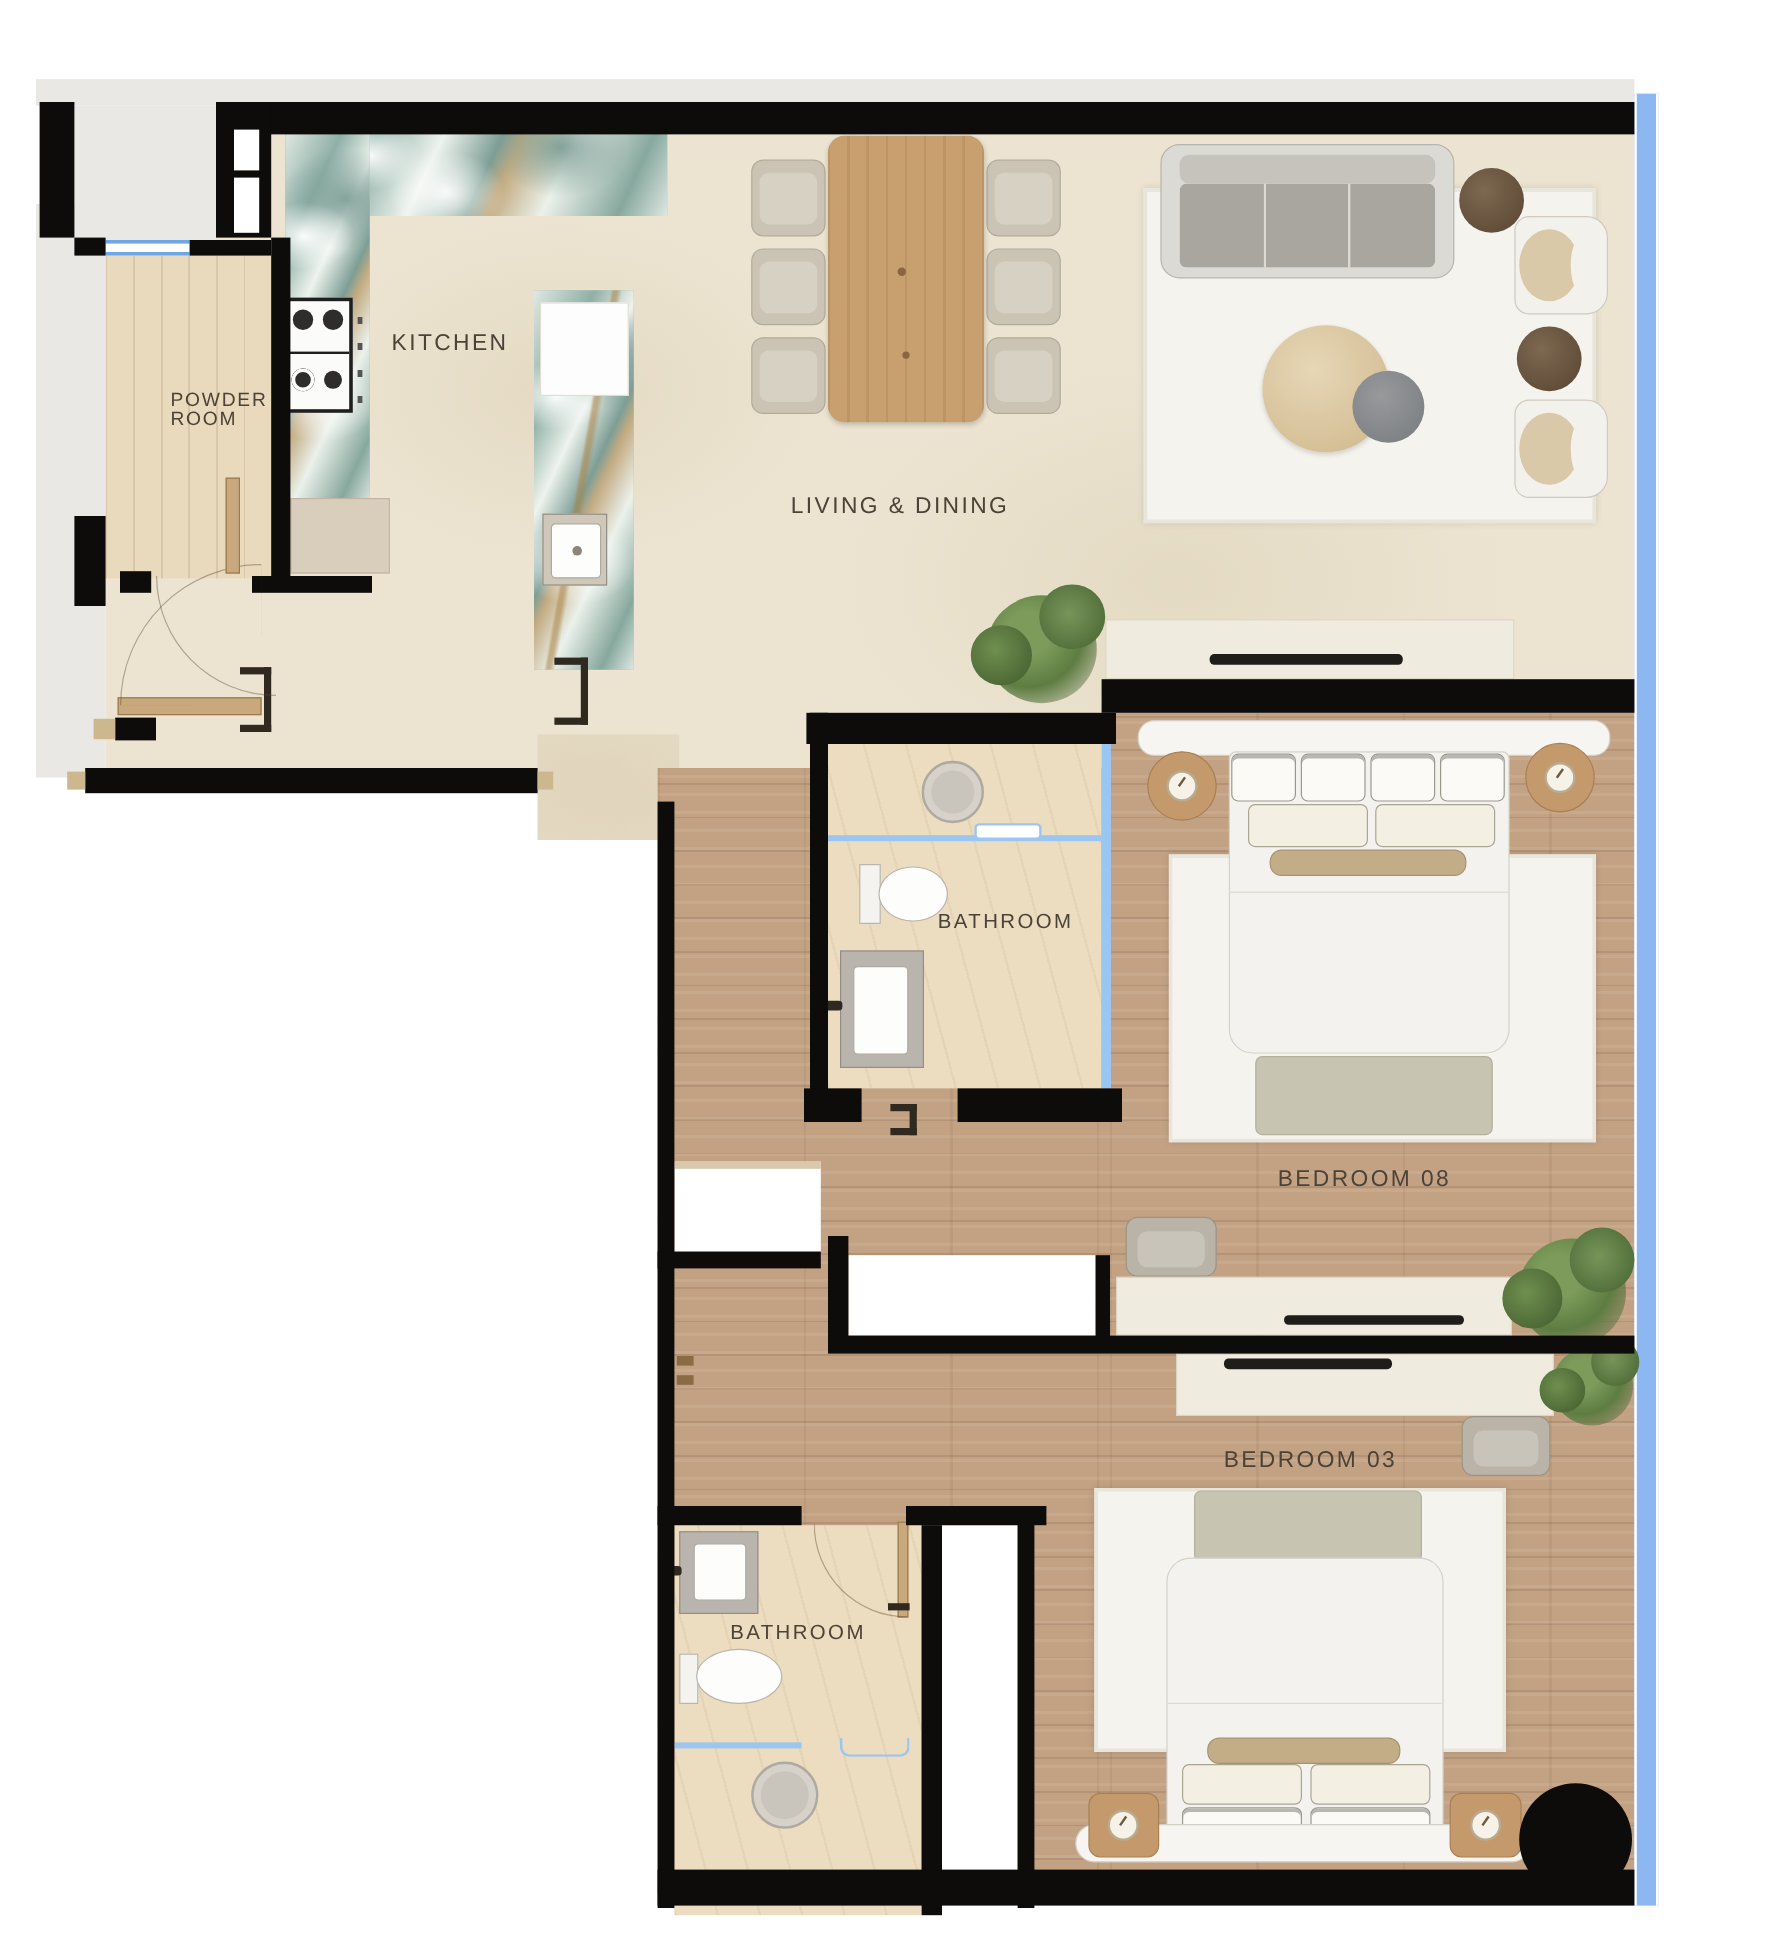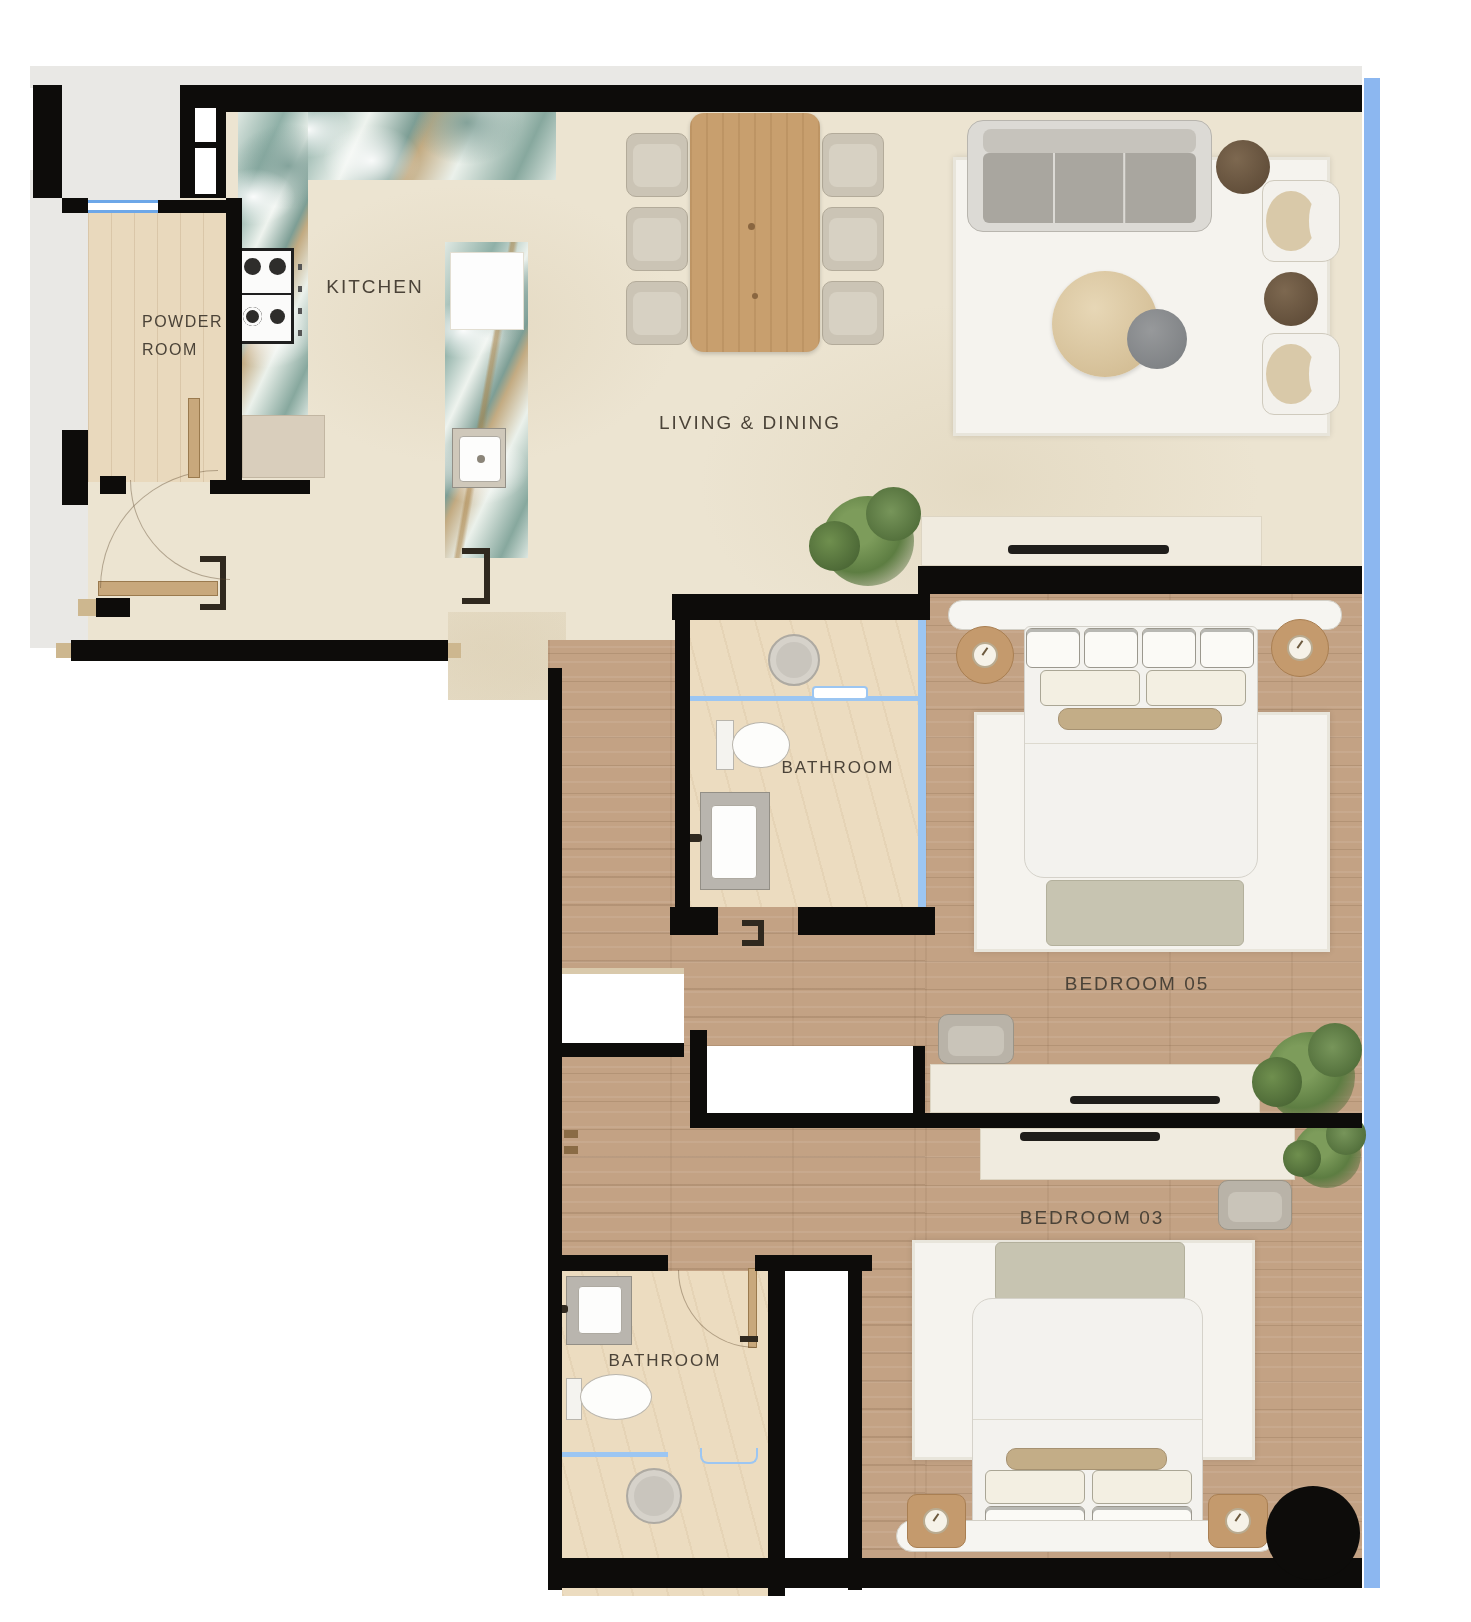--- a/index.html
+++ b/index.html
@@ -246,22 +246,22 @@
   <div class="arc arc-bl" style="left:130px;top:480px;width:100px;height:100px;"></div>
   <div class="hw" style="left:462px;top:548px;width:28px;height:6px;"></div>
   <div class="hw" style="left:462px;top:598px;width:28px;height:6px;"></div>
   <div class="hw" style="left:484px;top:548px;width:6px;height:56px;"></div>
   <div class="hw" style="left:742px;top:920px;width:22px;height:6px;"></div>
   <div class="hw" style="left:742px;top:940px;width:22px;height:6px;"></div>
   <div class="hw" style="left:758px;top:920px;width:6px;height:26px;"></div>
   <div style="left:564px;top:1130px;width:14px;height:8px;background:#8a6b45;"></div>
   <div style="left:564px;top:1146px;width:14px;height:8px;background:#8a6b45;"></div>
 
-  <div class="lbl lbl-sm" style="left:142px;top:312px;transform:none;">POWDER</div>
+  <div class="lbl lbl-sm" style="left:142px;top:324px;transform:none;">POWDER</div>
   <div class="lbl lbl-sm" style="left:142px;top:340px;transform:none;">ROOM</div>
   <div class="lbl" style="left:375px;top:287px;">KITCHEN</div>
   <div class="lbl" style="left:750px;top:423px;">LIVING &amp; DINING</div>
   <div class="lbl" style="left:838px;top:768px;font-size:17px;">BATHROOM</div>
-  <div class="lbl" style="left:1137px;top:984px;">BEDROOM 05</div>
+  <div class="lbl" style="left:1137px;top:984px;">BEDROOM 08</div>
   <div class="lbl" style="left:1092px;top:1218px;">BEDROOM 03</div>
   <div class="lbl" style="left:665px;top:1361px;font-size:17px;">BATHROOM</div>
 
 </div>
 
 </body></html>

